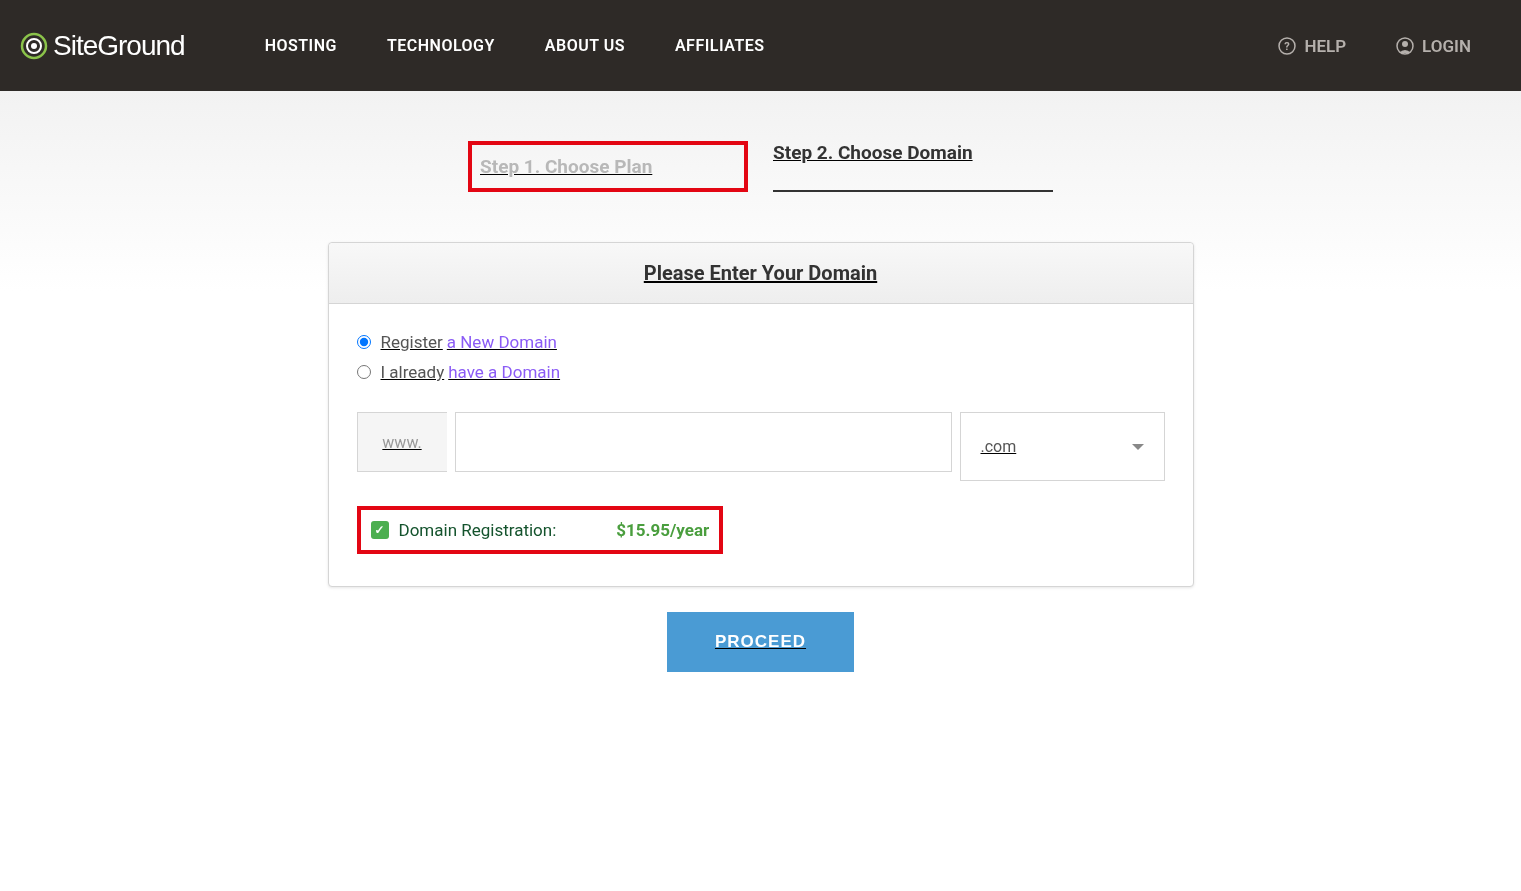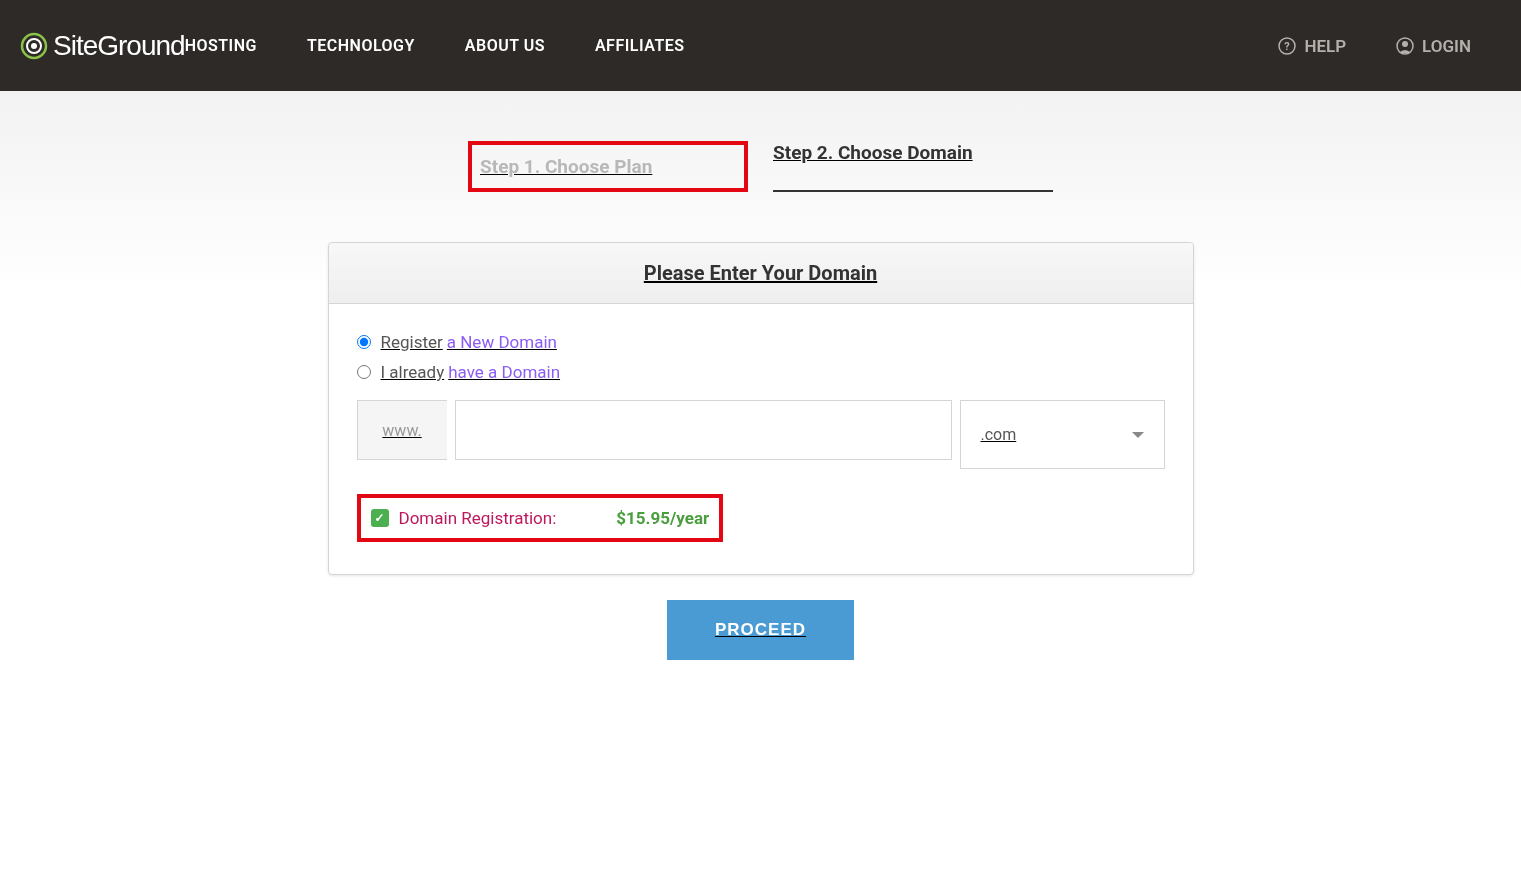--- a/index.html
+++ b/index.html
@@ -14,20 +14,21 @@
     .header {
       background: #2e2a27;
       height: 91px;
       display: flex;
       align-items: center;
       padding: 0 20px 0 20px;
     }
     .logo {
       display: flex;
       align-items: center;
+      margin-right: 80px;
     }
     .logo-icon {
       width: 28px;
       height: 28px;
       margin-right: 5px;
     }
     .logo-text {
       color: #ffffff;
       font-size: 28px;
       font-weight: 400;
@@ -111,21 +112,21 @@
       padding: 18px;
       text-align: center;
       font-size: 20px;
       font-weight: 700;
       color: #333333;
     }
     .card-body {
       padding: 28px 28px 32px 28px;
     }
     .radio-group {
-      margin-bottom: 18px;
+      margin-bottom: 30px;
     }
     .radio-option {
       display: flex;
       align-items: center;
       margin-bottom: 10px;
       font-size: 17px;
       color: #555555;
     }
     .radio-option input[type="radio"] {
       margin-right: 10px;
@@ -196,21 +197,21 @@
       display: flex;
       align-items: center;
       justify-content: center;
     }
     .checkbox-check {
       color: white;
       font-size: 12px;
       font-weight: bold;
     }
     .registration-label {
-      color: #be185d;
+      color: #14532d;
       font-size: 17px;
     }
     .registration-price {
       color: #4a9e3e;
       font-size: 17px;
       font-weight: 700;
       margin-left: 50px;
     }
     .proceed-btn {
       display: block;

